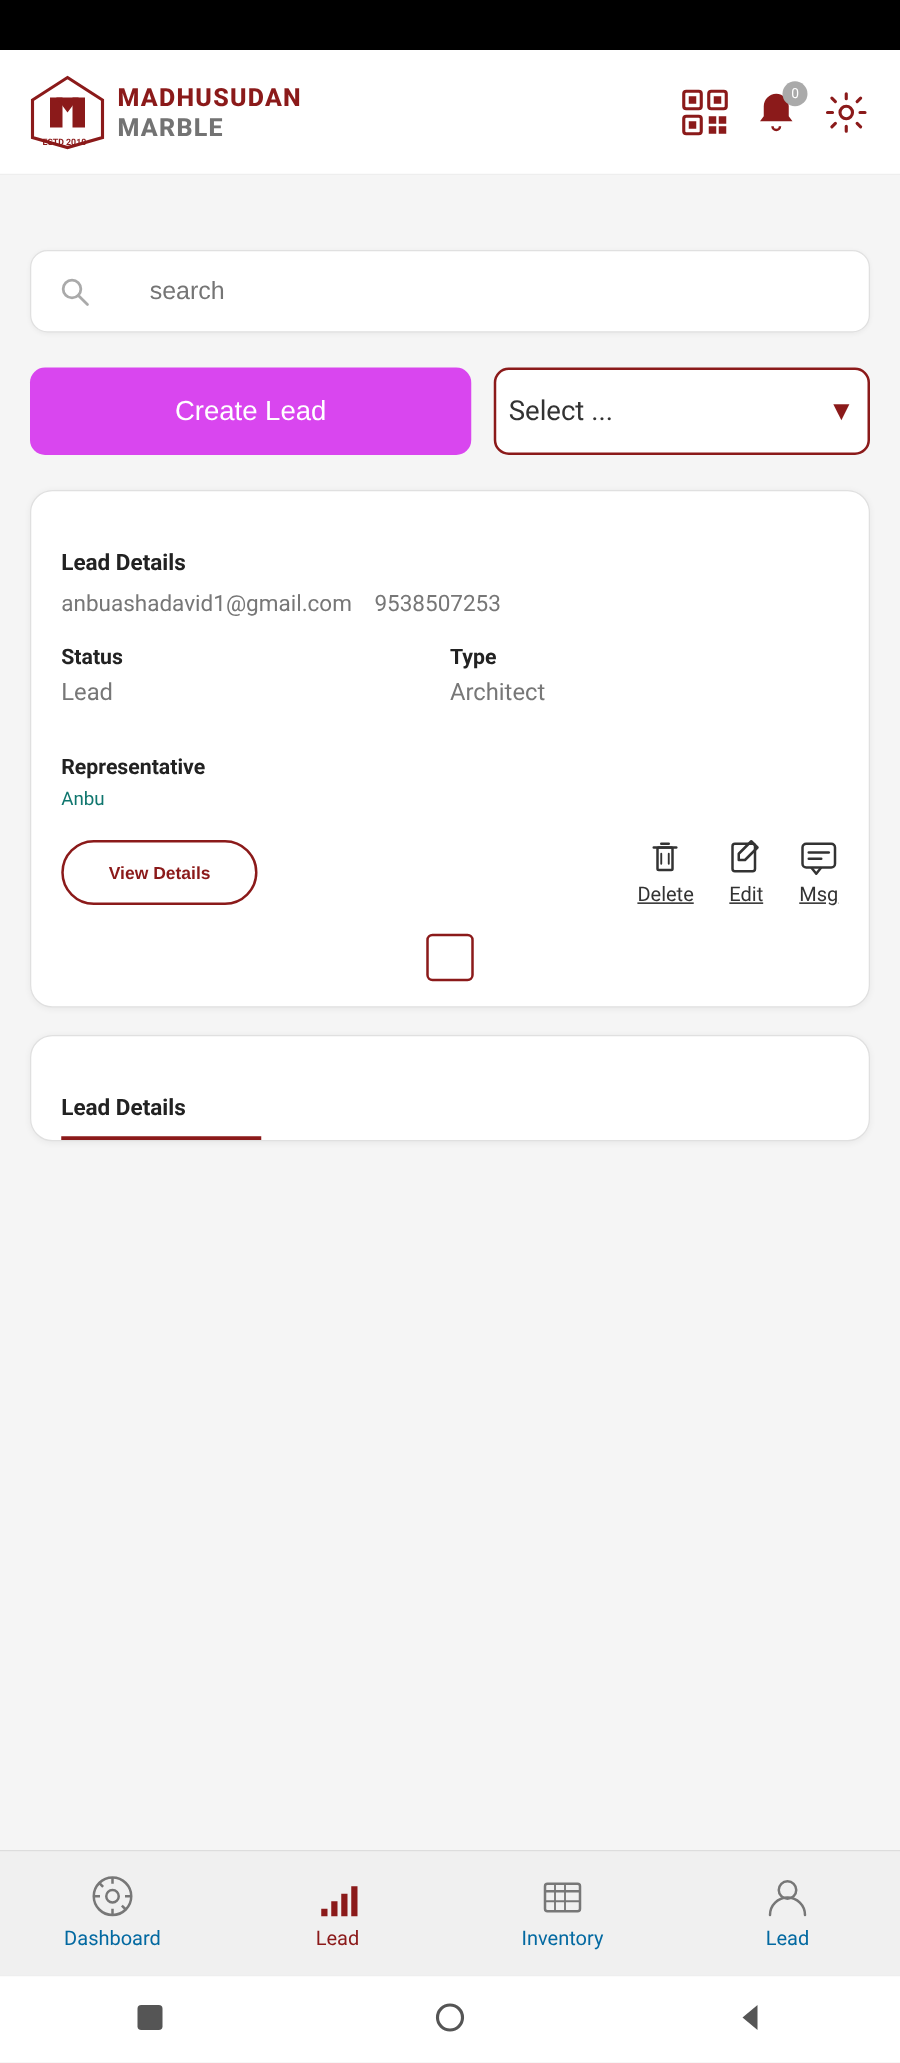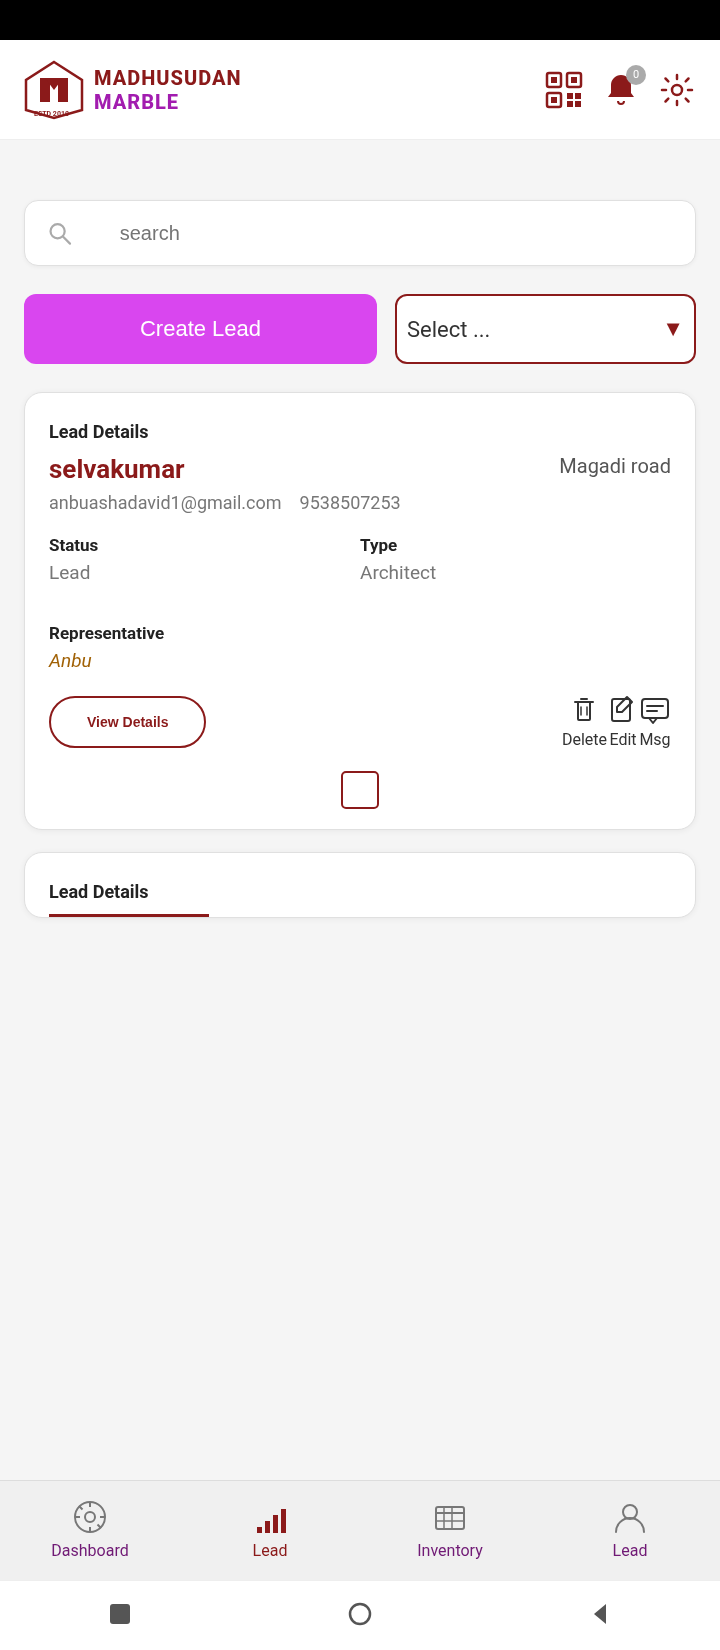--- a/index.html
+++ b/index.html
@@ -46,21 +46,21 @@
     }
     .logo-text .brand-name {
       font-size: 20px;
       font-weight: 800;
       color: #8b1a1a;
       letter-spacing: 1px;
     }
     .logo-text .brand-sub {
       font-size: 20px;
       font-weight: 800;
-      color: #a21caf;
+      color: #737373;
       letter-spacing: 1px;
     }
     .header-icons {
       display: flex;
       align-items: center;
       gap: 18px;
     }
     .header-icon-btn {
       position: relative;
       cursor: pointer;
@@ -156,20 +156,21 @@
       border: 1px solid #e0e0e0;
       padding: 28px 24px 20px;
       margin-bottom: 22px;
       box-shadow: 0 1px 6px rgba(0,0,0,0.06);
     }
     .lead-card-label {
       font-size: 18px;
       font-weight: 700;
       color: #222;
       margin-bottom: 12px;
+      margin-top: 19px;
     }
     .lead-name-row {
       display: flex;
       justify-content: space-between;
       align-items: flex-start;
       margin-bottom: 8px;
     }
     .lead-name {
       font-size: 26px;
       font-weight: 700;
@@ -207,43 +208,44 @@
     .lead-rep-section {
       margin-bottom: 22px;
     }
     .lead-rep-section .rep-title {
       font-size: 17px;
       font-weight: 700;
       color: #222;
       margin-bottom: 6px;
     }
     .lead-rep-section .rep-value {
-      font-size: 19px;
-      color: #a16207;
-      font-style: italic;
+      font-size: 15px;
+      color: #0f766e;
     }
     .lead-actions-row {
       display: flex;
       align-items: center;
       justify-content: space-between;
       margin-bottom: 22px;
     }
     .view-details-btn {
       border: 2px solid #8b1a1a;
       color: #8b1a1a;
       background: #fff;
       border-radius: 40px;
       font-size: 14px;
       font-weight: 700;
       padding: 16px 36px;
       cursor: pointer;
     }
     .icon-actions {
       display: flex;
-      align-items: center;
+      gap: 26px;
+      align-items: center;
+      text-decoration: underline;
     }
     .icon-action {
       display: flex;
       flex-direction: column;
       align-items: center;
       gap: 4px;
       cursor: pointer;
     }
     .icon-action .icon-label {
       font-size: 16px;
@@ -295,21 +297,21 @@
     .nav-item {
       display: flex;
       flex-direction: column;
       align-items: center;
       gap: 6px;
       cursor: pointer;
       flex: 1;
     }
     .nav-item .nav-label {
       font-size: 16px;
-      color: #701a75;
+      color: #0369a1;
     }
     .nav-item.active .nav-label {
       color: #8b1a1a;
     }
     .nav-item svg {
       width: 36px;
       height: 36px;
     }
 
     
@@ -394,24 +396,20 @@
   <div class="action-row">
     <button class="create-lead-btn">Create Lead</button>
     <div class="select-dropdown">
       <span>Select ...</span>
       <span class="arrow">▼</span>
     </div>
   </div>
 
   <div class="lead-card">
     <div class="lead-card-label">Lead Details</div>
-    <div class="lead-name-row">
-      <span class="lead-name">selvakumar</span>
-      <span class="lead-location">Magadi road</span>
-    </div>
     <div class="lead-contact-row">
       <span>anbuashadavid1@gmail.com</span>
       <span>9538507253</span>
     </div>
     <div class="lead-meta">
       <div class="lead-meta-col">
         <div class="meta-title">Status</div>
         <div class="meta-value">Lead</div>
       </div>
       <div class="lead-meta-col">

